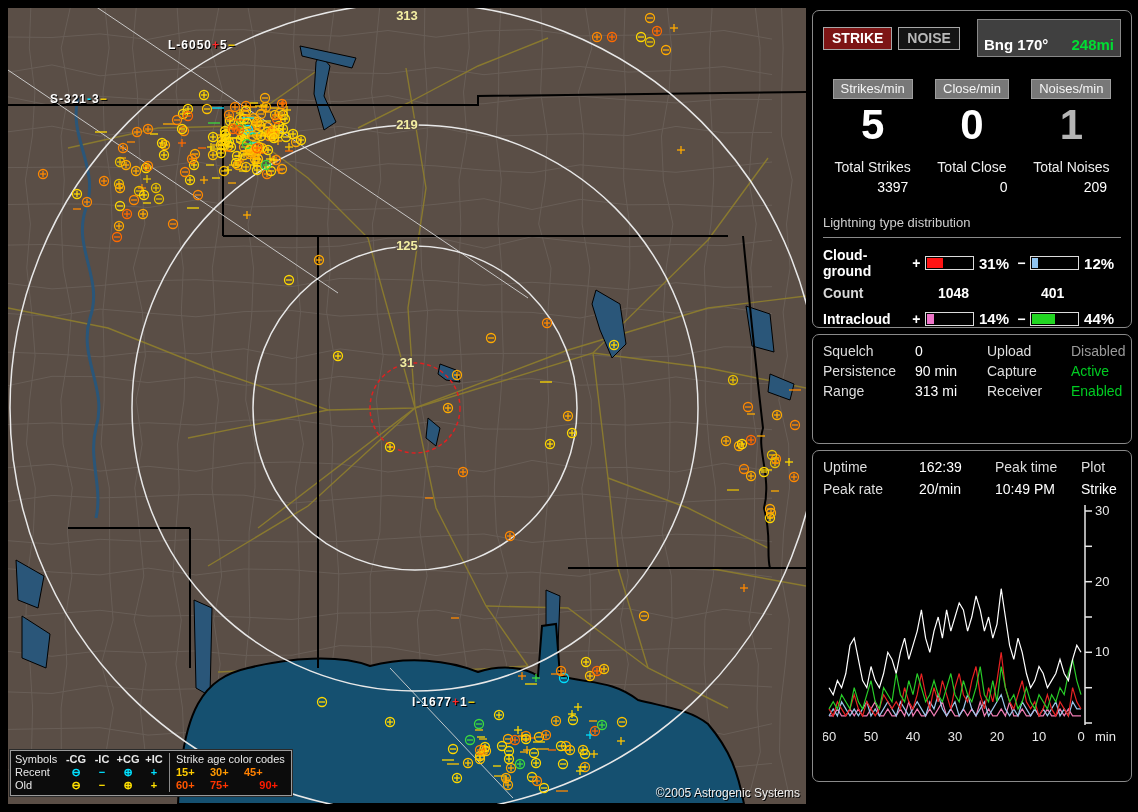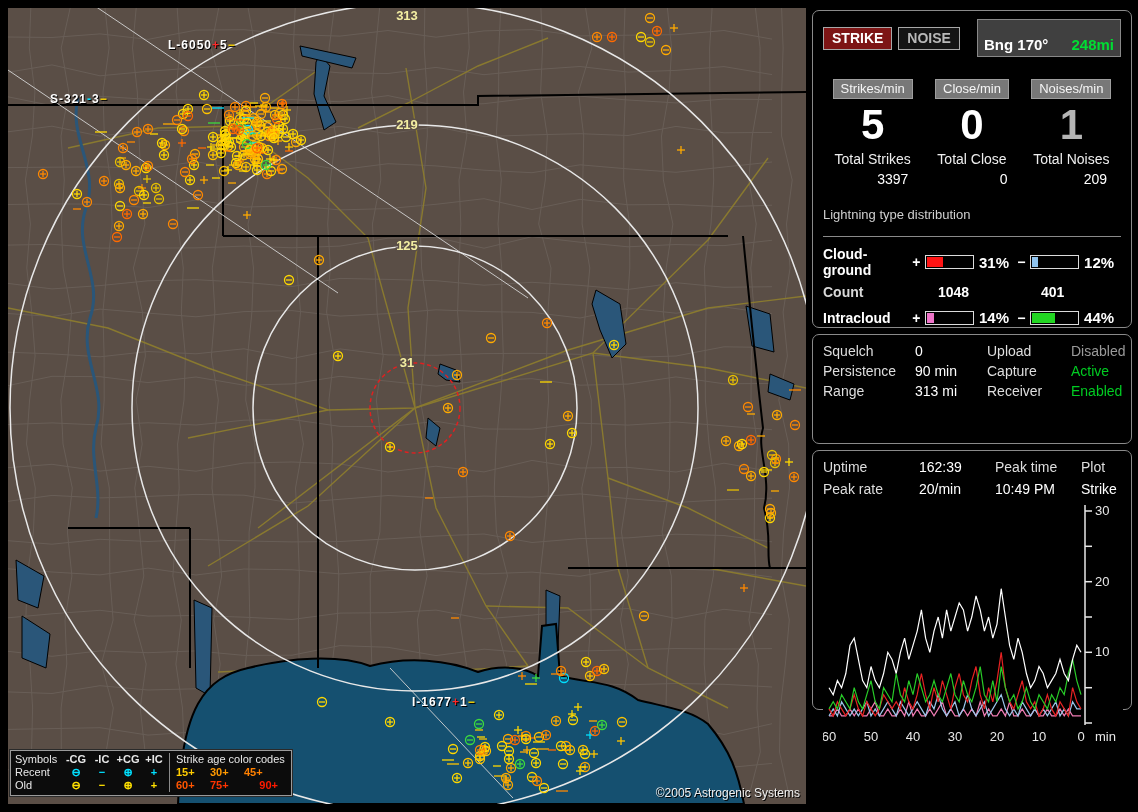--- a/index.html
+++ b/index.html
@@ -20,42 +20,42 @@
   .leg-sym{width:26px;text-align:center;font-weight:bold;}
   .leg-sep{width:1px;background:#8a8a8a;align-self:stretch;margin:0 6px 0 2px;}
   .leg-age{width:34px;text-align:left;font-weight:bold;}
   .leg-age-title{flex:1;}
 
   
   .sidebar{position:absolute;left:812px;top:10px;width:320px;display:flex;flex-direction:column;gap:6px;}
   .panel{background:#000;border:1px solid #8a8a8a;border-radius:7px;box-sizing:border-box;padding:8px 10px;}
   .panel-stats{height:318px;}
   .panel-status{height:110px;}
-  .panel-trend{height:260px;padding:8px 6px 4px 10px;}
+  .panel-trend{height:332px;padding:8px 6px 4px 10px;}
 
   .btn-row{display:flex;align-items:center;gap:6px;}
   .tbtn{font:bold 14px "Liberation Sans",sans-serif;padding:2px 8px 3px;border:1px solid #a8a8a8;cursor:pointer;}
   .strike-btn{background:#7d1515;color:#fff;}
   .noise-btn{background:#141414;color:#b8b8b8;}
   .bng-bar{margin-left:auto;background:#404040;border:1px solid #888;padding:16px 6px 3px;display:flex;gap:10px;
     font:bold 15px "Liberation Sans",sans-serif;min-width:130px;justify-content:space-between;}
   .bng-label{color:#fff;}
   .bng-range{color:#00dd33;}
 
   .stat-cols{display:flex;margin-top:22px;}
   .stat-col{flex:1;display:flex;flex-direction:column;align-items:center;}
   .chip{background:#787878;color:#f5f5f5;border:1px solid #9e9e9e;font:13px "Liberation Sans",sans-serif;
     padding:1px 7px 2px;}
   .big-num{font:bold 42px "Liberation Sans",sans-serif;color:#fff;margin-top:2px;line-height:48px;}
   .big-num.dim{color:#b5b5b5;}
-  .tot-label{color:#eee;font:14px "Liberation Sans",sans-serif;margin-top:2px;}
+  .tot-label{color:#eee;font:14px "Liberation Sans",sans-serif;margin-top:10px;}
   .tot-value{color:#fff;font:14px "Liberation Sans",sans-serif;margin-top:4px;align-self:flex-end;padding-right:14px;}
 
   .dist-title{color:#cfcfcf;font:13px "Liberation Sans",sans-serif;border-bottom:1px solid #8a8a8a;
-    padding-bottom:14px;margin-top:20px;}
+    padding-bottom:7px;margin-top:20px;}
   .dist-row{display:flex;align-items:center;margin-top:9px;}
   .dist-label{width:100px;color:#fff;font:bold 14px "Liberation Sans",sans-serif;}
   .sign{color:#fff;font:bold 14px "Liberation Sans",sans-serif;width:12px;text-align:center;}
   .bar{width:54px;height:12px;border:1px solid #dcdcdc;background:#000;position:relative;margin:0 3px;}
   .bar-fill{position:absolute;left:1px;top:1px;height:8px;border:0;}
   .pct{color:#fff;font:bold 15px "Liberation Sans",sans-serif;width:42px;margin-left:2px;}
   .count-row{display:flex;margin-top:6px;font:bold 14px "Liberation Sans",sans-serif;}
   .count-lbl{width:115px;color:#d8d8d8;}
   .count-a{width:103px;color:#fff;}
   .count-b{color:#fff;}

